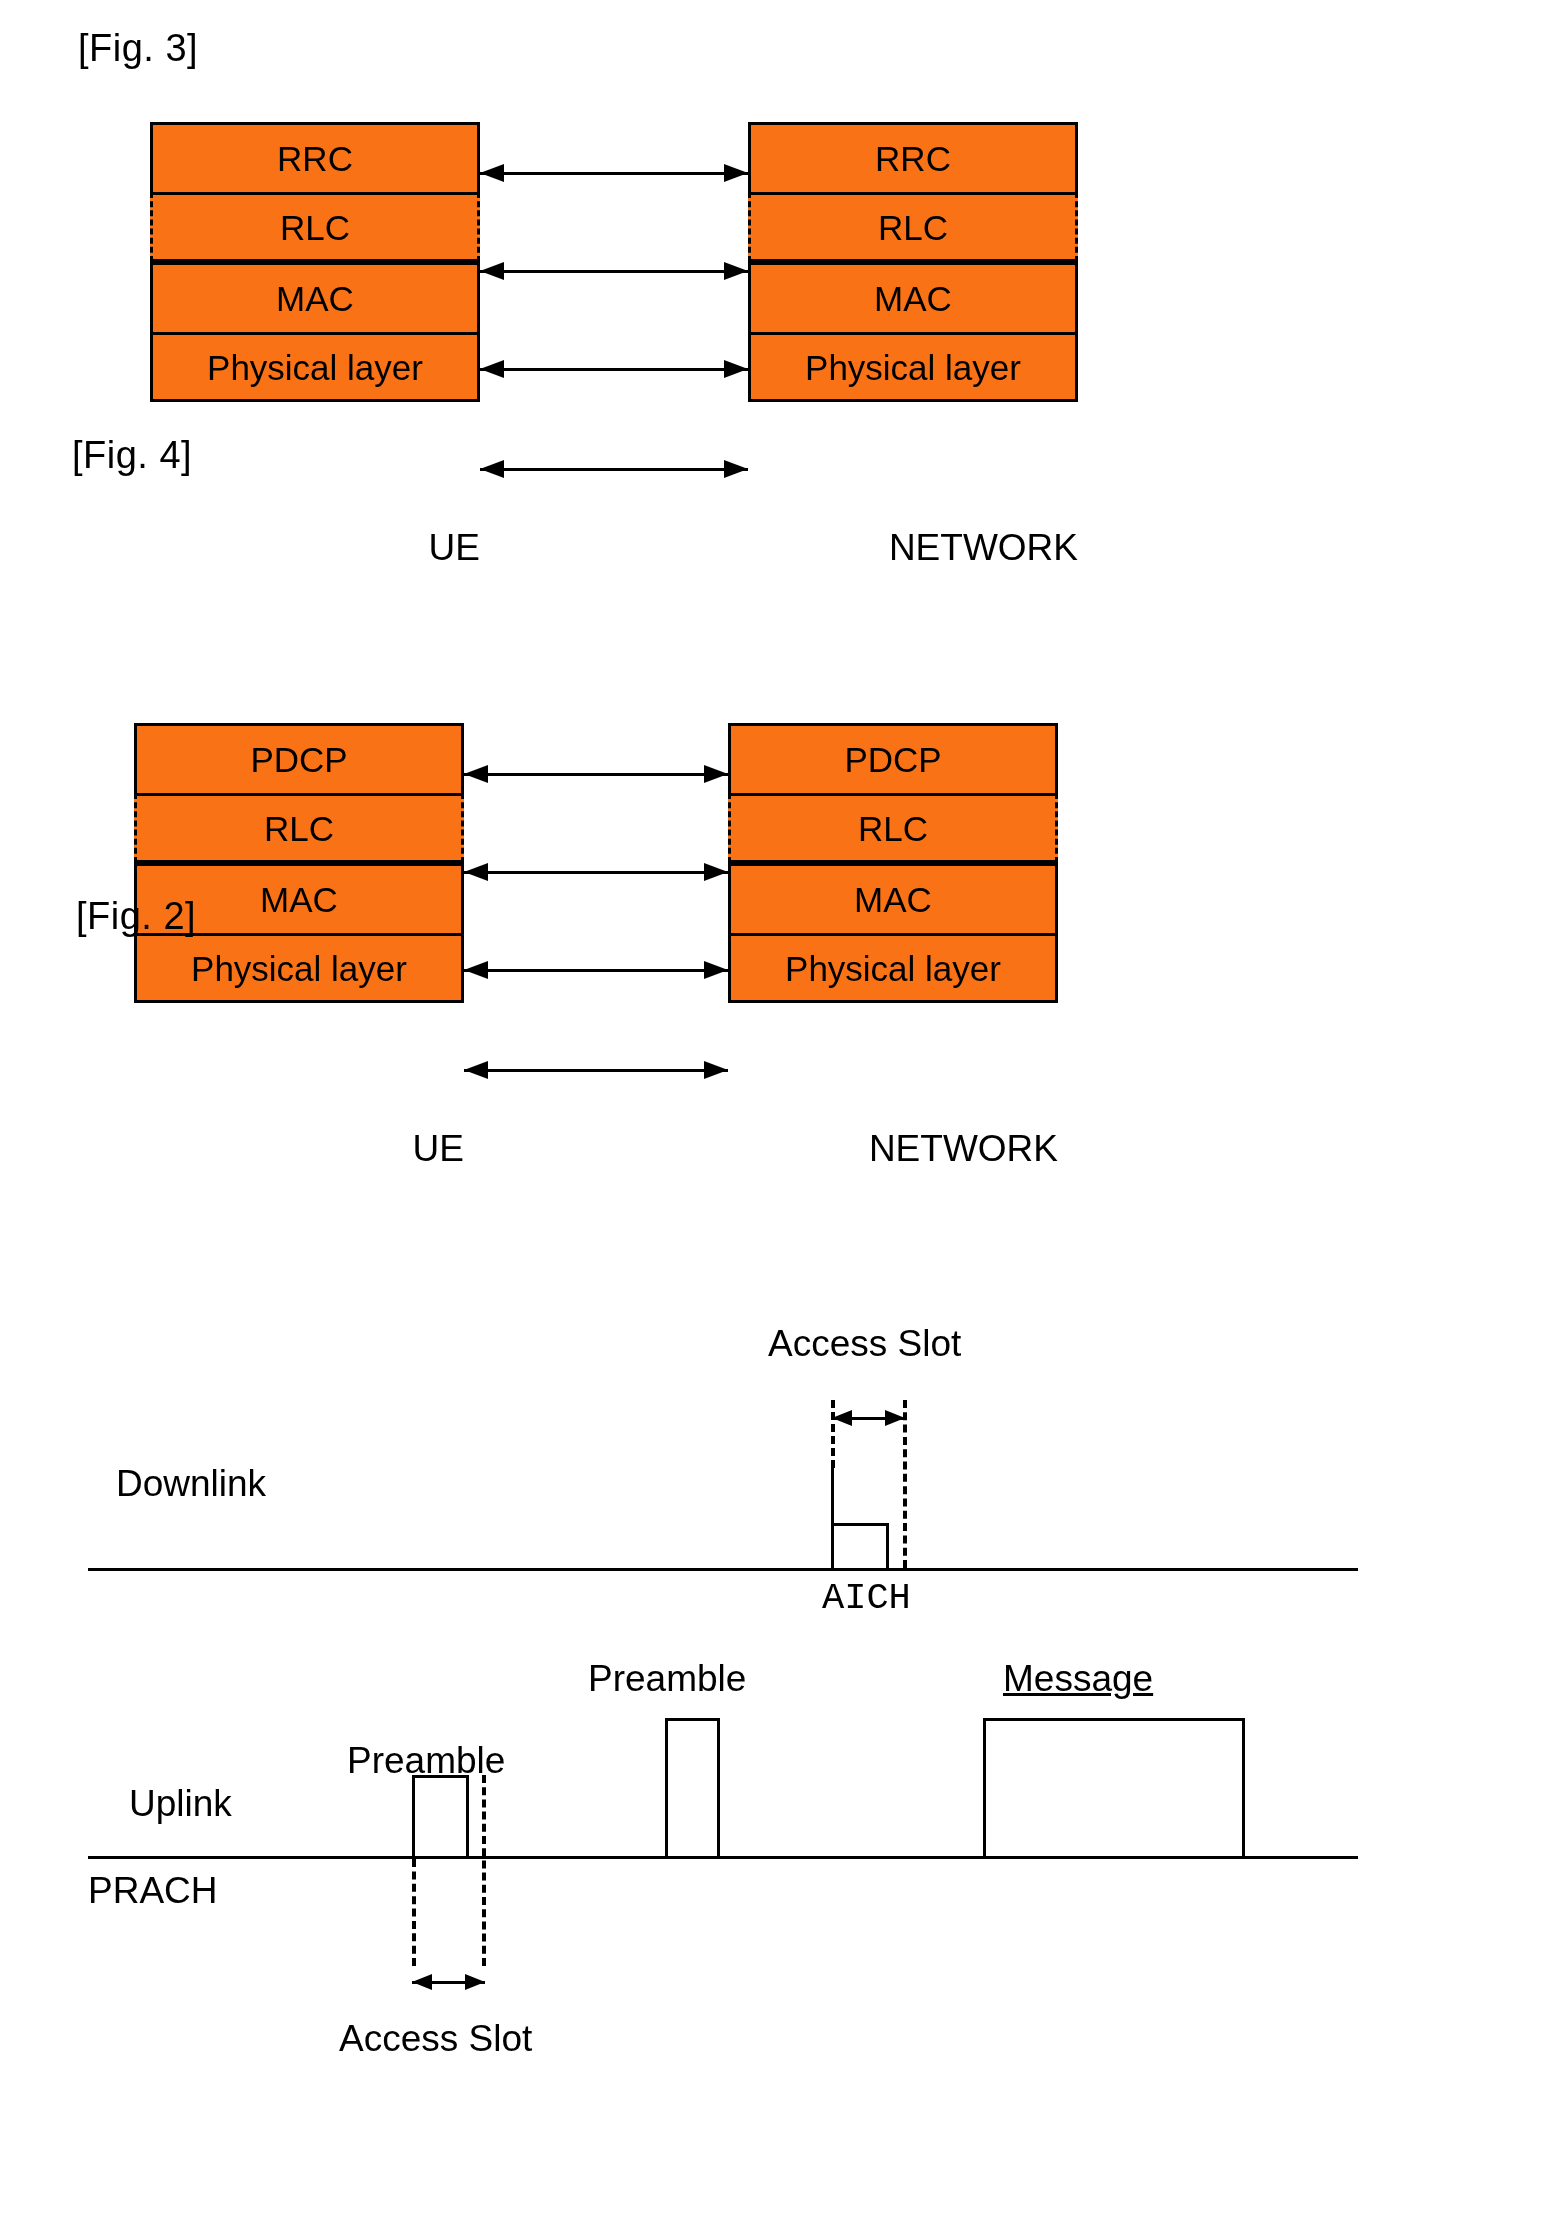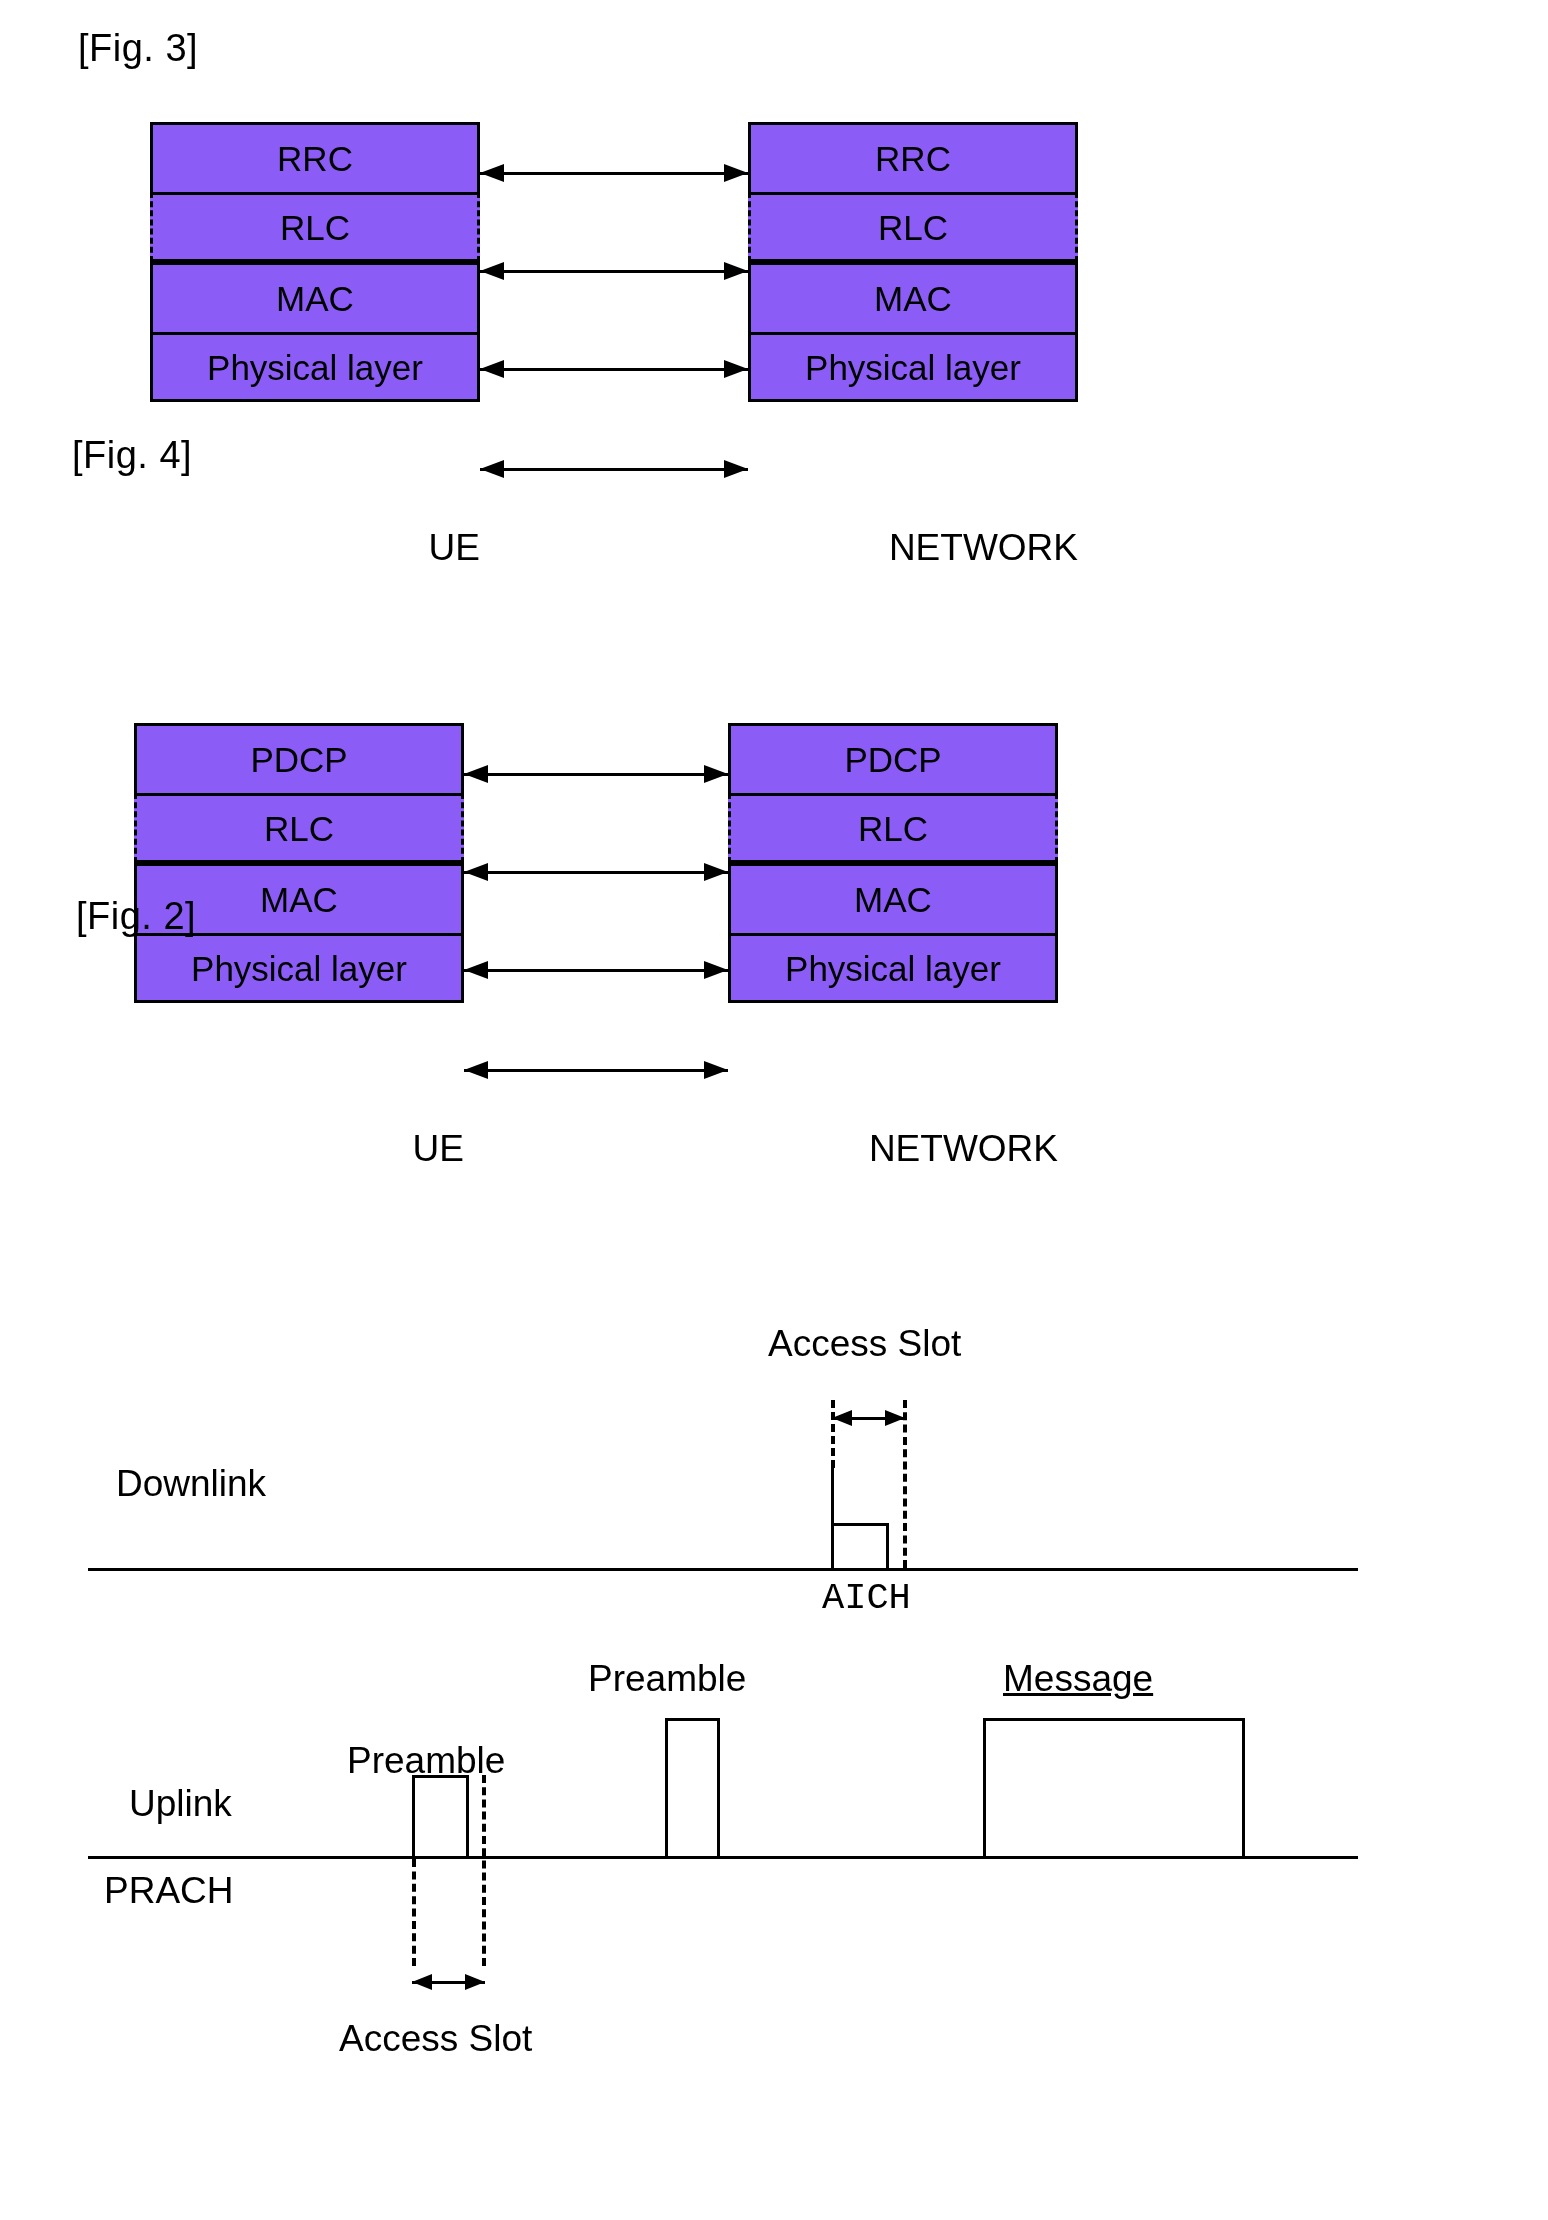--- a/index.html
+++ b/index.html
@@ -44,21 +44,21 @@
   }
   .stack-row {
     position: relative;
     height: 70px;
     box-sizing: border-box;
     display: flex;
     align-items: center;
     justify-content: center;
     font-size: 35px;
     white-space: nowrap;
-    background: #8b5cf6;
+    background: #f97316;
   }
   .stack-row .row-label {
     position: relative;
     z-index: 2;
     line-height: 1;
   }
   
   .row-solid {
     border: 3px solid #000;
     border-bottom-width: 0;
@@ -296,21 +296,21 @@
   <div class="fig5-label" style="left:347px; top:1742px;">Preamble</div>
 
   <div class="pulse" style="left:412px; top:1775px; width:57px; height:83px;"></div>
   <div class="pulse" style="left:665px; top:1718px; width:55px; height:140px;"></div>
   <div class="pulse" style="left:983px; top:1718px; width:262px; height:140px;"></div>
 
   <div class="fig5-label" style="left:129px; top:1785px;">Uplink</div>
 
   <div class="axis-line" style="left:88px; top:1856px; width:1270px;"></div>
 
-  <div class="fig5-label" style="left:104px; top:1872px;">PRACH</div>
+  <div class="fig5-label" style="left:88px; top:1872px;">PRACH</div>
 
   <div class="vline-dashed" style="left:412px; top:1859px; height:107px;"></div>
   <div class="vline-dashed" style="left:482px; top:1775px; height:191px;"></div>
 
   <div class="measure" style="left:412px; top:1981px; width:73px;">
     <div class="m-shaft"></div>
     <div class="m-head left"></div>
     <div class="m-head right"></div>
   </div>
 

